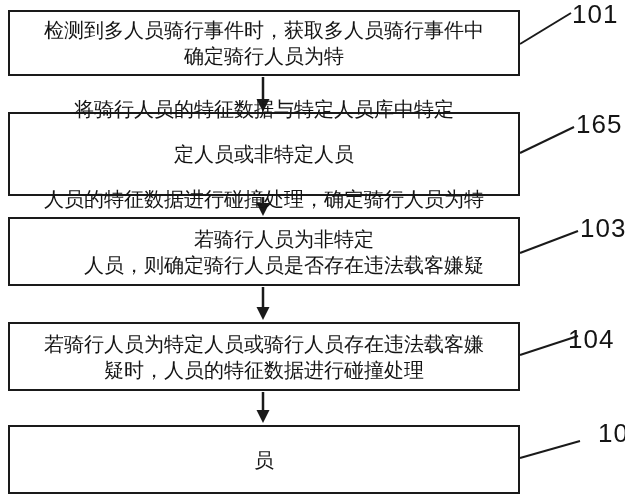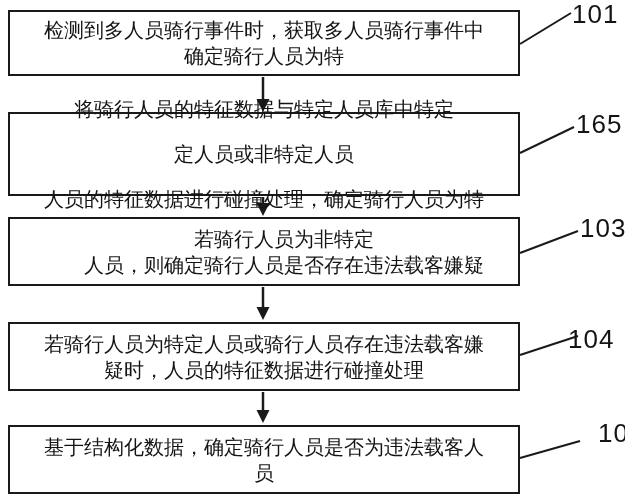--- a/index.html
+++ b/index.html
@@ -111,18 +111,17 @@
   </div>
   <div class="ref-label ref-3">103</div>
 
   <div class="step-box box-4">
     <div class="bline">若骑行人员为特定人员或骑行人员存在违法载客嫌</div>
     <div class="bline">疑时，人员的特征数据进行碰撞处理</div>
   </div>
   <div class="ref-label ref-4">104</div>
 
   <div class="step-box box-5">
-    <div class="bline">基于结构化数据，确定骑行人员是否为违法载客人</div>
     <div class="bline">员</div>
   </div>
   <div class="ref-label ref-5">105</div>
 
 </div>
 
 </body></html>

